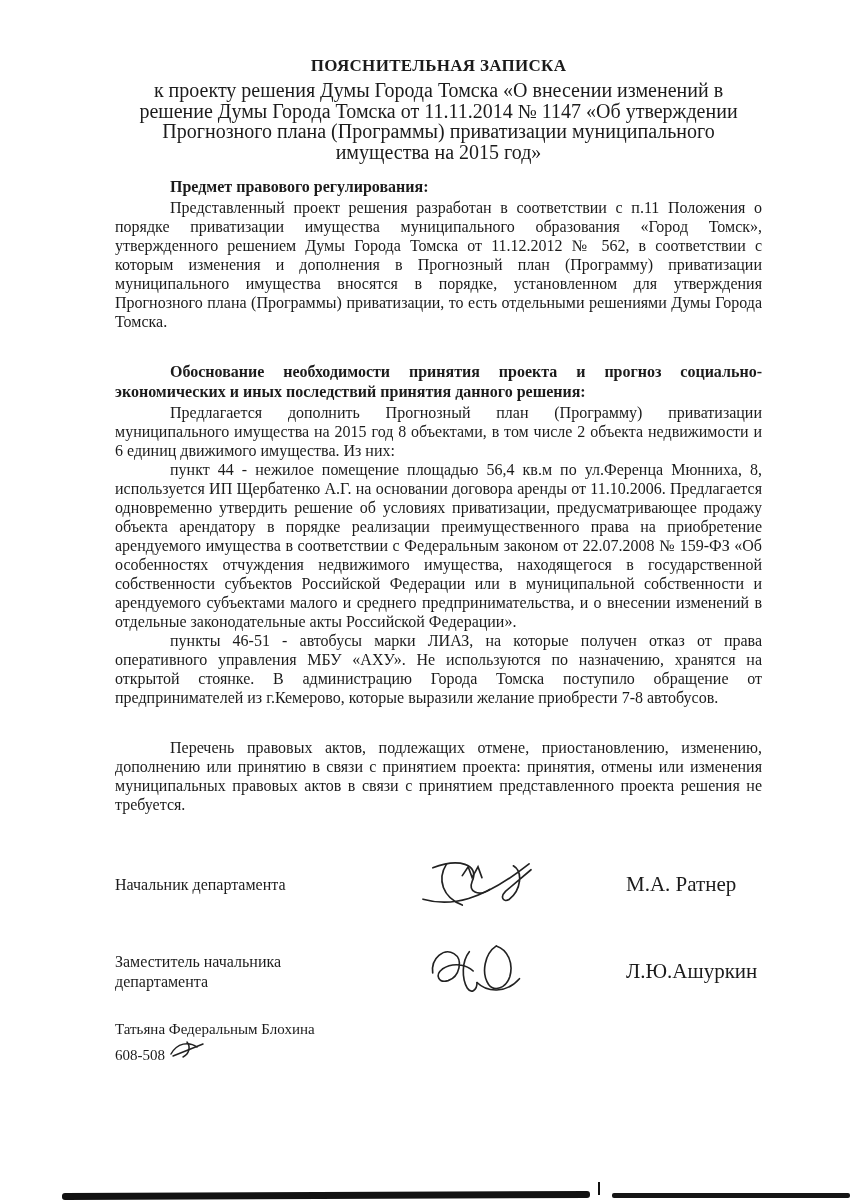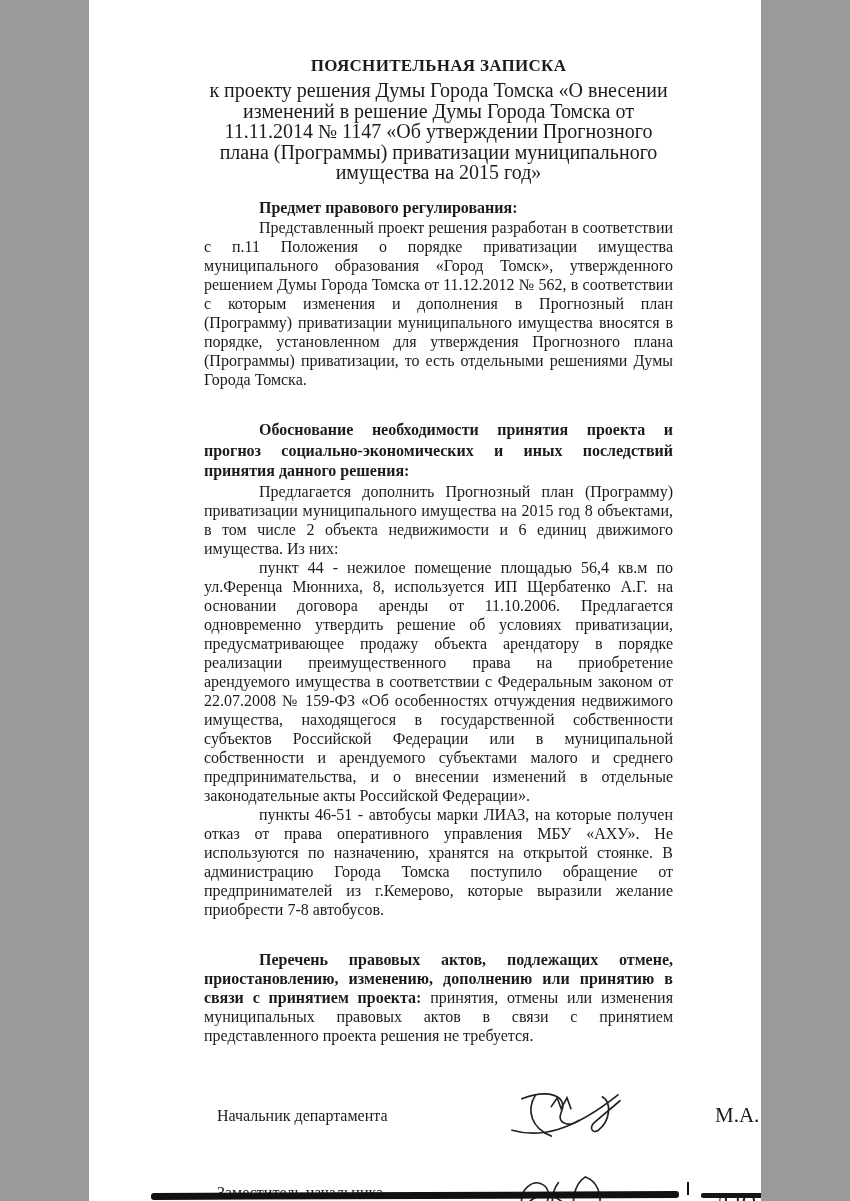--- a/index.html
+++ b/index.html
@@ -1,18 +1,18 @@
 <!DOCTYPE html>
 <html lang="ru"><head>
 <meta charset="utf-8">
 <style>
   * { box-sizing: border-box; margin: 0; padding: 0; }
   html, body { background: #9a9a9a; }
   .page {
-    width: 672px;
+    width: 850px;
     height: 1201px;
     margin: 0 auto;
     background: #ffffff;
     position: relative;
     overflow: hidden;
     font-family: "Liberation Serif", serif;
     color: #1b1b1b;
     padding: 56px 88px 0 115px;
   }
   .title {
@@ -36,30 +36,30 @@
     text-align: justify;
     text-indent: 55px;
   }
   .para {
     font-size: 16px;
     line-height: 19px;
     text-align: justify;
     text-indent: 55px;
   }
   .gap-before { margin-top: 31px; }
-  .bold { font-weight: bold; }
+  .bold { font-weight: normal; }
 
   .sig-row {
     display: grid;
     grid-template-columns: 250px 225px 1fr;
     align-items: center;
   }
   .sig-row-1 { margin-top: 42px; }
   .sig-row-2 { margin-top: 26px; }
-  .sig-position { font-size: 16px; line-height: 20px; margin-left: 13px; }
+  .sig-position { font-size: 16px; line-height: 20px; }
   .sig-scribble { justify-self: center; }
   .sig-name { font-size: 21px; padding-left: 36px; white-space: nowrap; }
 
   .footer { margin-top: 16px; font-size: 15px; line-height: 19px; }
   .footer-phone-line { display: flex; align-items: flex-end; }
   .footer-scribble { margin-left: 2px; margin-bottom: 1px; }
 
   .scan-artifact { position: absolute; left: 0; right: 0; bottom: 0; height: 20px; }
   .scan-line-left {
     position: absolute; bottom: 2px; left: 62px; width: 528px; height: 7px;

